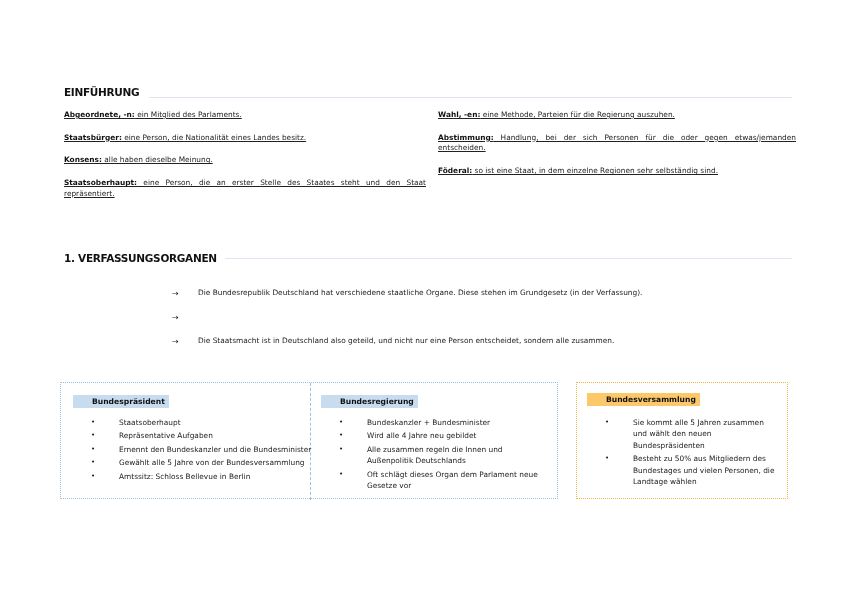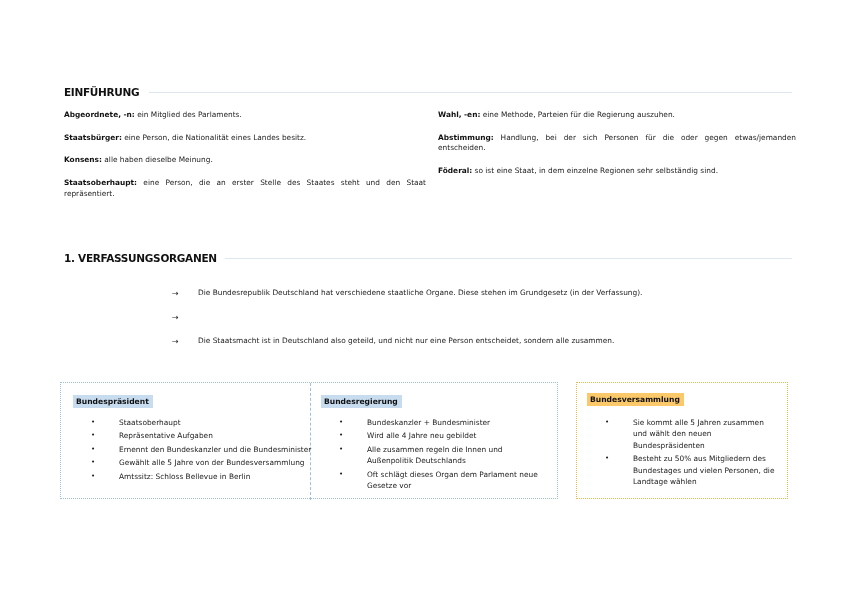--- a/index.html
+++ b/index.html
@@ -37,37 +37,38 @@
     letter-spacing: -0.3px;
     color: #111;
     white-space: nowrap;
   }
   .heading-rule {
     flex: 1 1 auto;
     height: 1px;
     background: #dde6f1;
   }
 
-  #heading-einfuehrung { left: 64px; top: 86px; width: 728px; }
+  #heading-einfuehrung { left: 64px; top: 86px; width: 728px; align-items: flex-end; }
   #heading-verfassung  { left: 64px; top: 252px; width: 728px; gap: 8px; }
 
   
   .vocab {
     position: absolute;
     top: 110px;
     font-size: 7.4px;
     line-height: 1.45;
     color: #222;
   }
   .vocab-left  { left: 64px;  width: 362px; }
   .vocab-right { left: 438px; width: 358px; }
 
   .vocab-entry {
     margin-bottom: 12px;
     text-align: justify;
+    text-decoration: underline;
   }
   .vocab-entry:last-child { margin-bottom: 0; }
   .vocab-term {
     font-weight: bold;
     color: #111;
   }
 
   
   .arrow-list {
     position: absolute;
@@ -116,21 +117,21 @@
     top: 382px;
     width: 212px;
     height: 117px;
     border: 1px dotted #f0b64a;
   }
 
   .box-title {
     position: absolute;
     font-size: 7.6px;
     font-weight: bold;
-    padding: 2px 4px 2px 3px;
+    padding: 2px 4px 2px 19px;
     white-space: nowrap;
     color: #111;
   }
   .title-blue   { background: #c8dcf0; }
   .title-orange { background: #fbc86a; }
 
   .organ-list {
     position: absolute;
     margin: 0;
     padding: 0;

